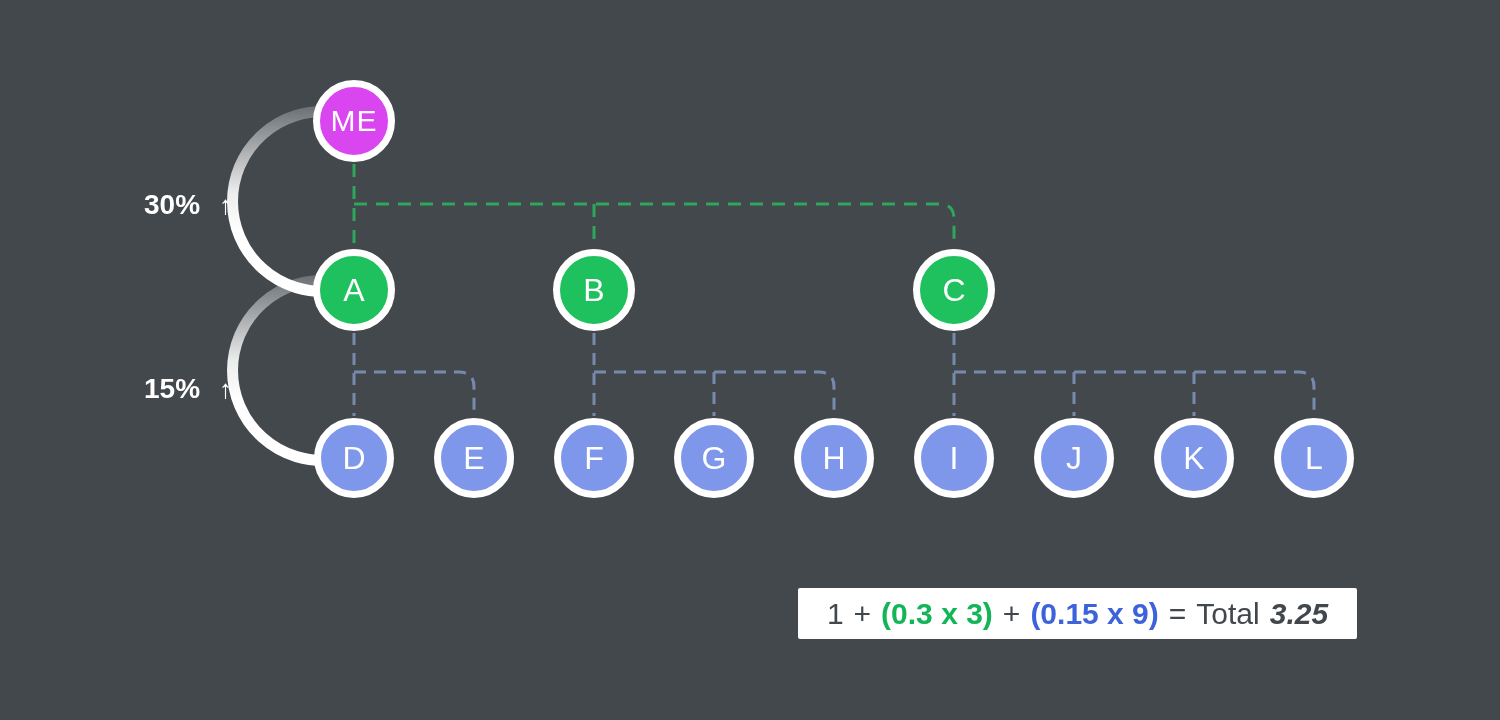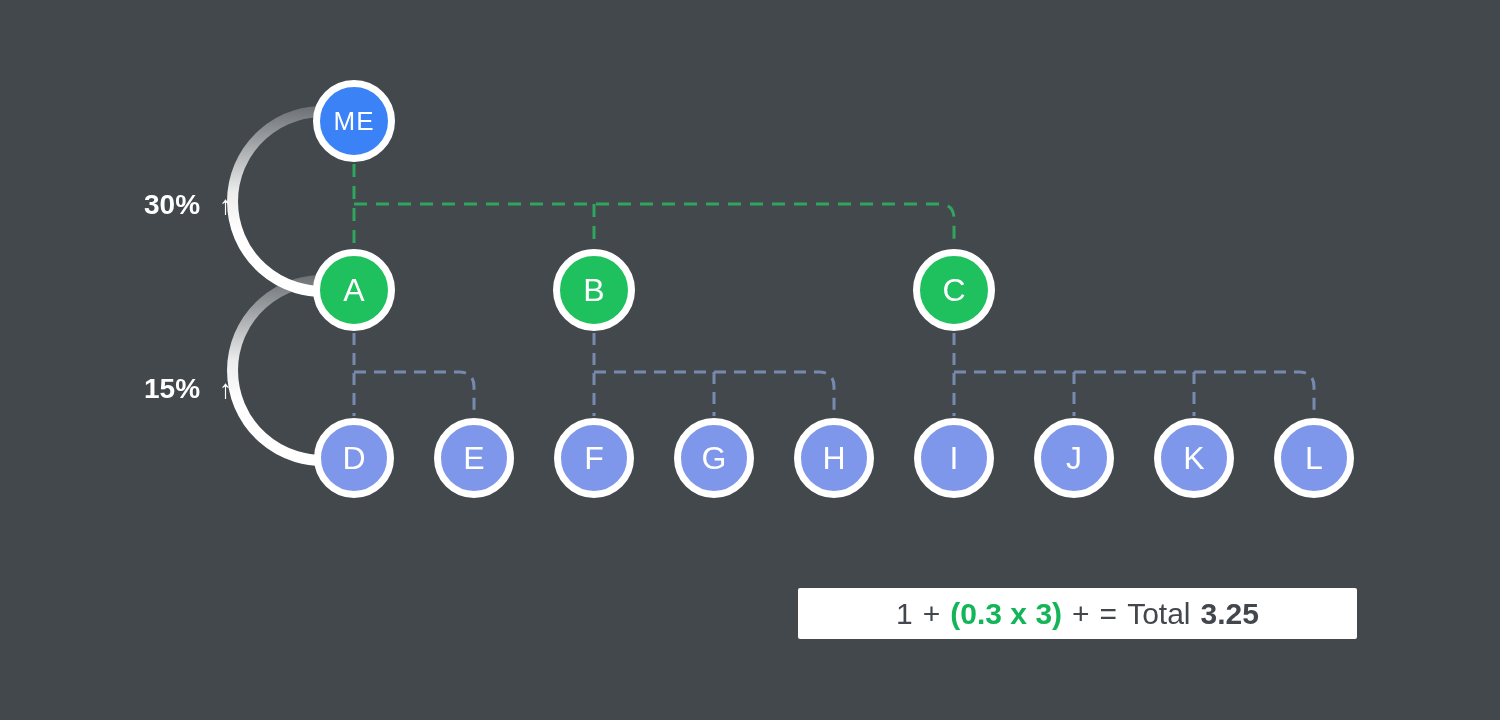--- a/index.html
+++ b/index.html
@@ -32,22 +32,22 @@
     display: flex;
     align-items: center;
     justify-content: center;
     color: #ffffff;
     line-height: 1;
     user-select: none;
   }
   .node-root {
     width: 82px;
     height: 82px;
-    background: #3b82f6;
-    font-size: 26px;
+    background: #d946ef;
+    font-size: 30px;
     letter-spacing: 1px;
   }
   .node-l1 {
     width: 82px;
     height: 82px;
     background: #1fc05e;
     font-size: 32px;
   }
   .node-l2 {
     width: 80px;
@@ -84,21 +84,21 @@
     display: flex;
     align-items: center;
     justify-content: center;
     gap: 10px;
     font-size: 30px;
     color: #41474d;
     white-space: nowrap;
   }
   .f-term-green { color: #13b558; font-weight: 700; text-align: right; }
   .f-term-blue  { color: #3d63da; font-weight: 700; }
-  .f-bold       { font-weight: 700; }
+  .f-bold       { font-weight: 700; font-style: italic; }
 </style>
 </head>
 <body>
 
 <div class="stage">
 
   <svg class="connector-layer" viewBox="0 0 1500 720" xmlns="http://www.w3.org/2000/svg">
     <defs>
       <linearGradient id="arcGrad1" gradientUnits="userSpaceOnUse" x1="332" y1="104" x2="332" y2="300">
         <stop offset="0" stop-color="#ffffff" stop-opacity="0.2"></stop>
@@ -185,18 +185,19 @@
   </div>
   <div class="node node-l2" style="left:1274px; top:418px;">
     <span>L</span>
   </div>
 
   <div class="formula-bar">
     <span>1</span>
     <span>+</span>
     <span class="f-term-green">(0.3 x 3)</span>
     <span>+</span>
+    <span class="f-term-blue">(0.15 x 9)</span>
     <span>=</span>
     <span>Total</span>
     <span class="f-bold">3.25</span>
   </div>
 
 </div>
 
 </body></html>

